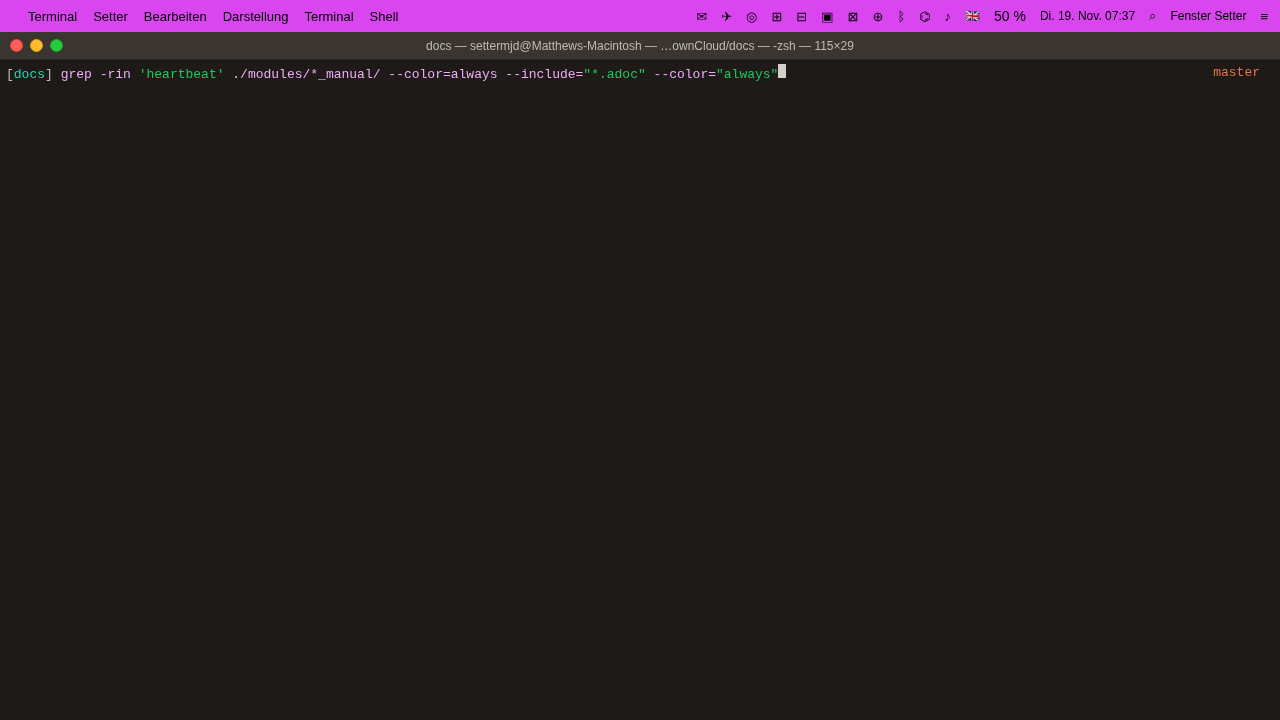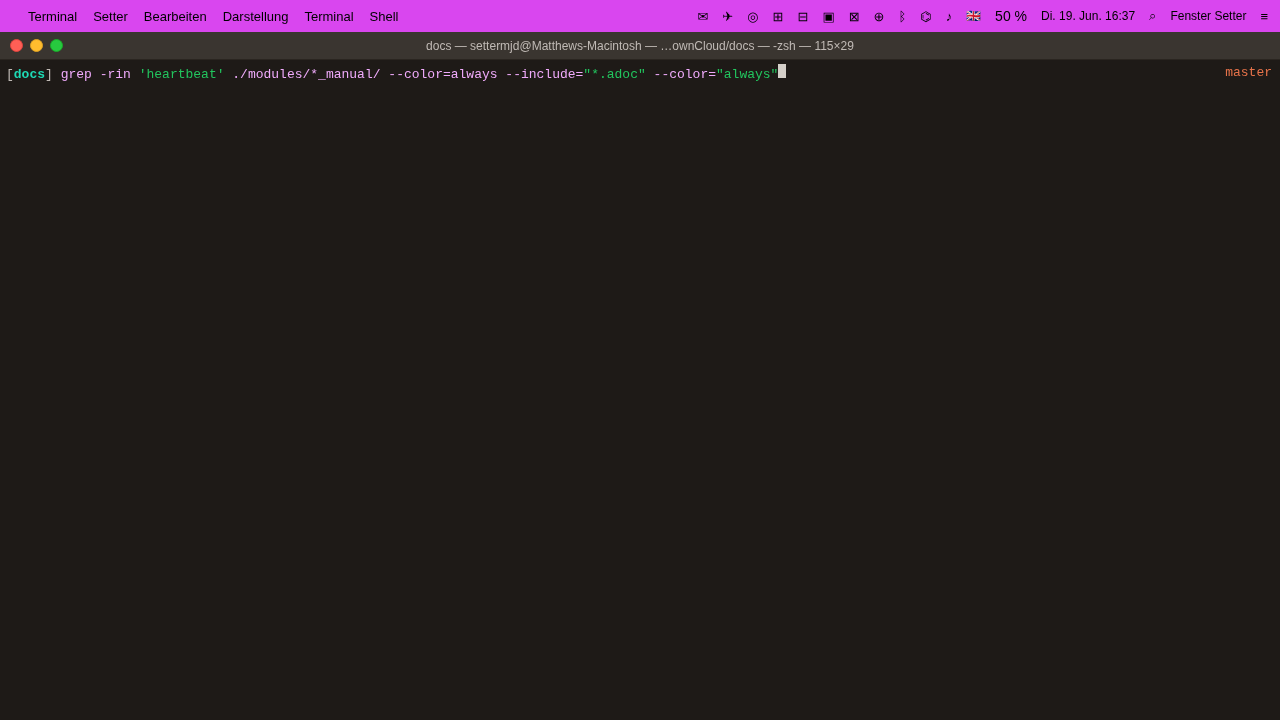--- a/index.html
+++ b/index.html
@@ -119,38 +119,38 @@
       align-items: baseline;
       white-space: pre;
     }
 
     .prompt-bracket {
       color: #c0bab5;
     }
 
     .prompt-dir {
       color: #1ed9b4;
-      font-weight: bold;
+      font-weight: normal;
     }
 
     .prompt-end {
       color: #c0bab5;
     }
 
     .cmd-text {
       color: #f0abfc;
     }
 
     .cmd-string {
       color: #22c55e;
     }
 
     .git-branch {
       position: absolute;
-      right: 8px;
+      right: 20px;
       top: 4px;
       color: #e8734a;
       font-family: "Menlo", "Monaco", "Courier New", monospace;
       font-size: 13px;
     }
 
     .cursor {
       display: inline-block;
       width: 8px;
       height: 14px;
@@ -207,21 +207,21 @@
     <span class="menu-right-item icon-symbol">⌬</span>
 
     <span class="menu-right-item icon-symbol">♪</span>
 
     <span class="menu-right-item">🇬🇧</span>
 
     <span class="menu-right-item battery-indicator">
       <span>50 %</span>
     </span>
 
-    <span class="menu-right-item">Di. 19. Jun. 16:37</span>
+    <span class="menu-right-item">Di. 19. Nov. 07:37</span>
 
     <span class="menu-right-item icon-symbol">⌕</span>
 
     <span class="menu-right-item">Fenster Setter</span>
 
     <span class="menu-right-item icon-symbol">≡</span>
   </div>
 </div>
 
 <div id="titlebar">

